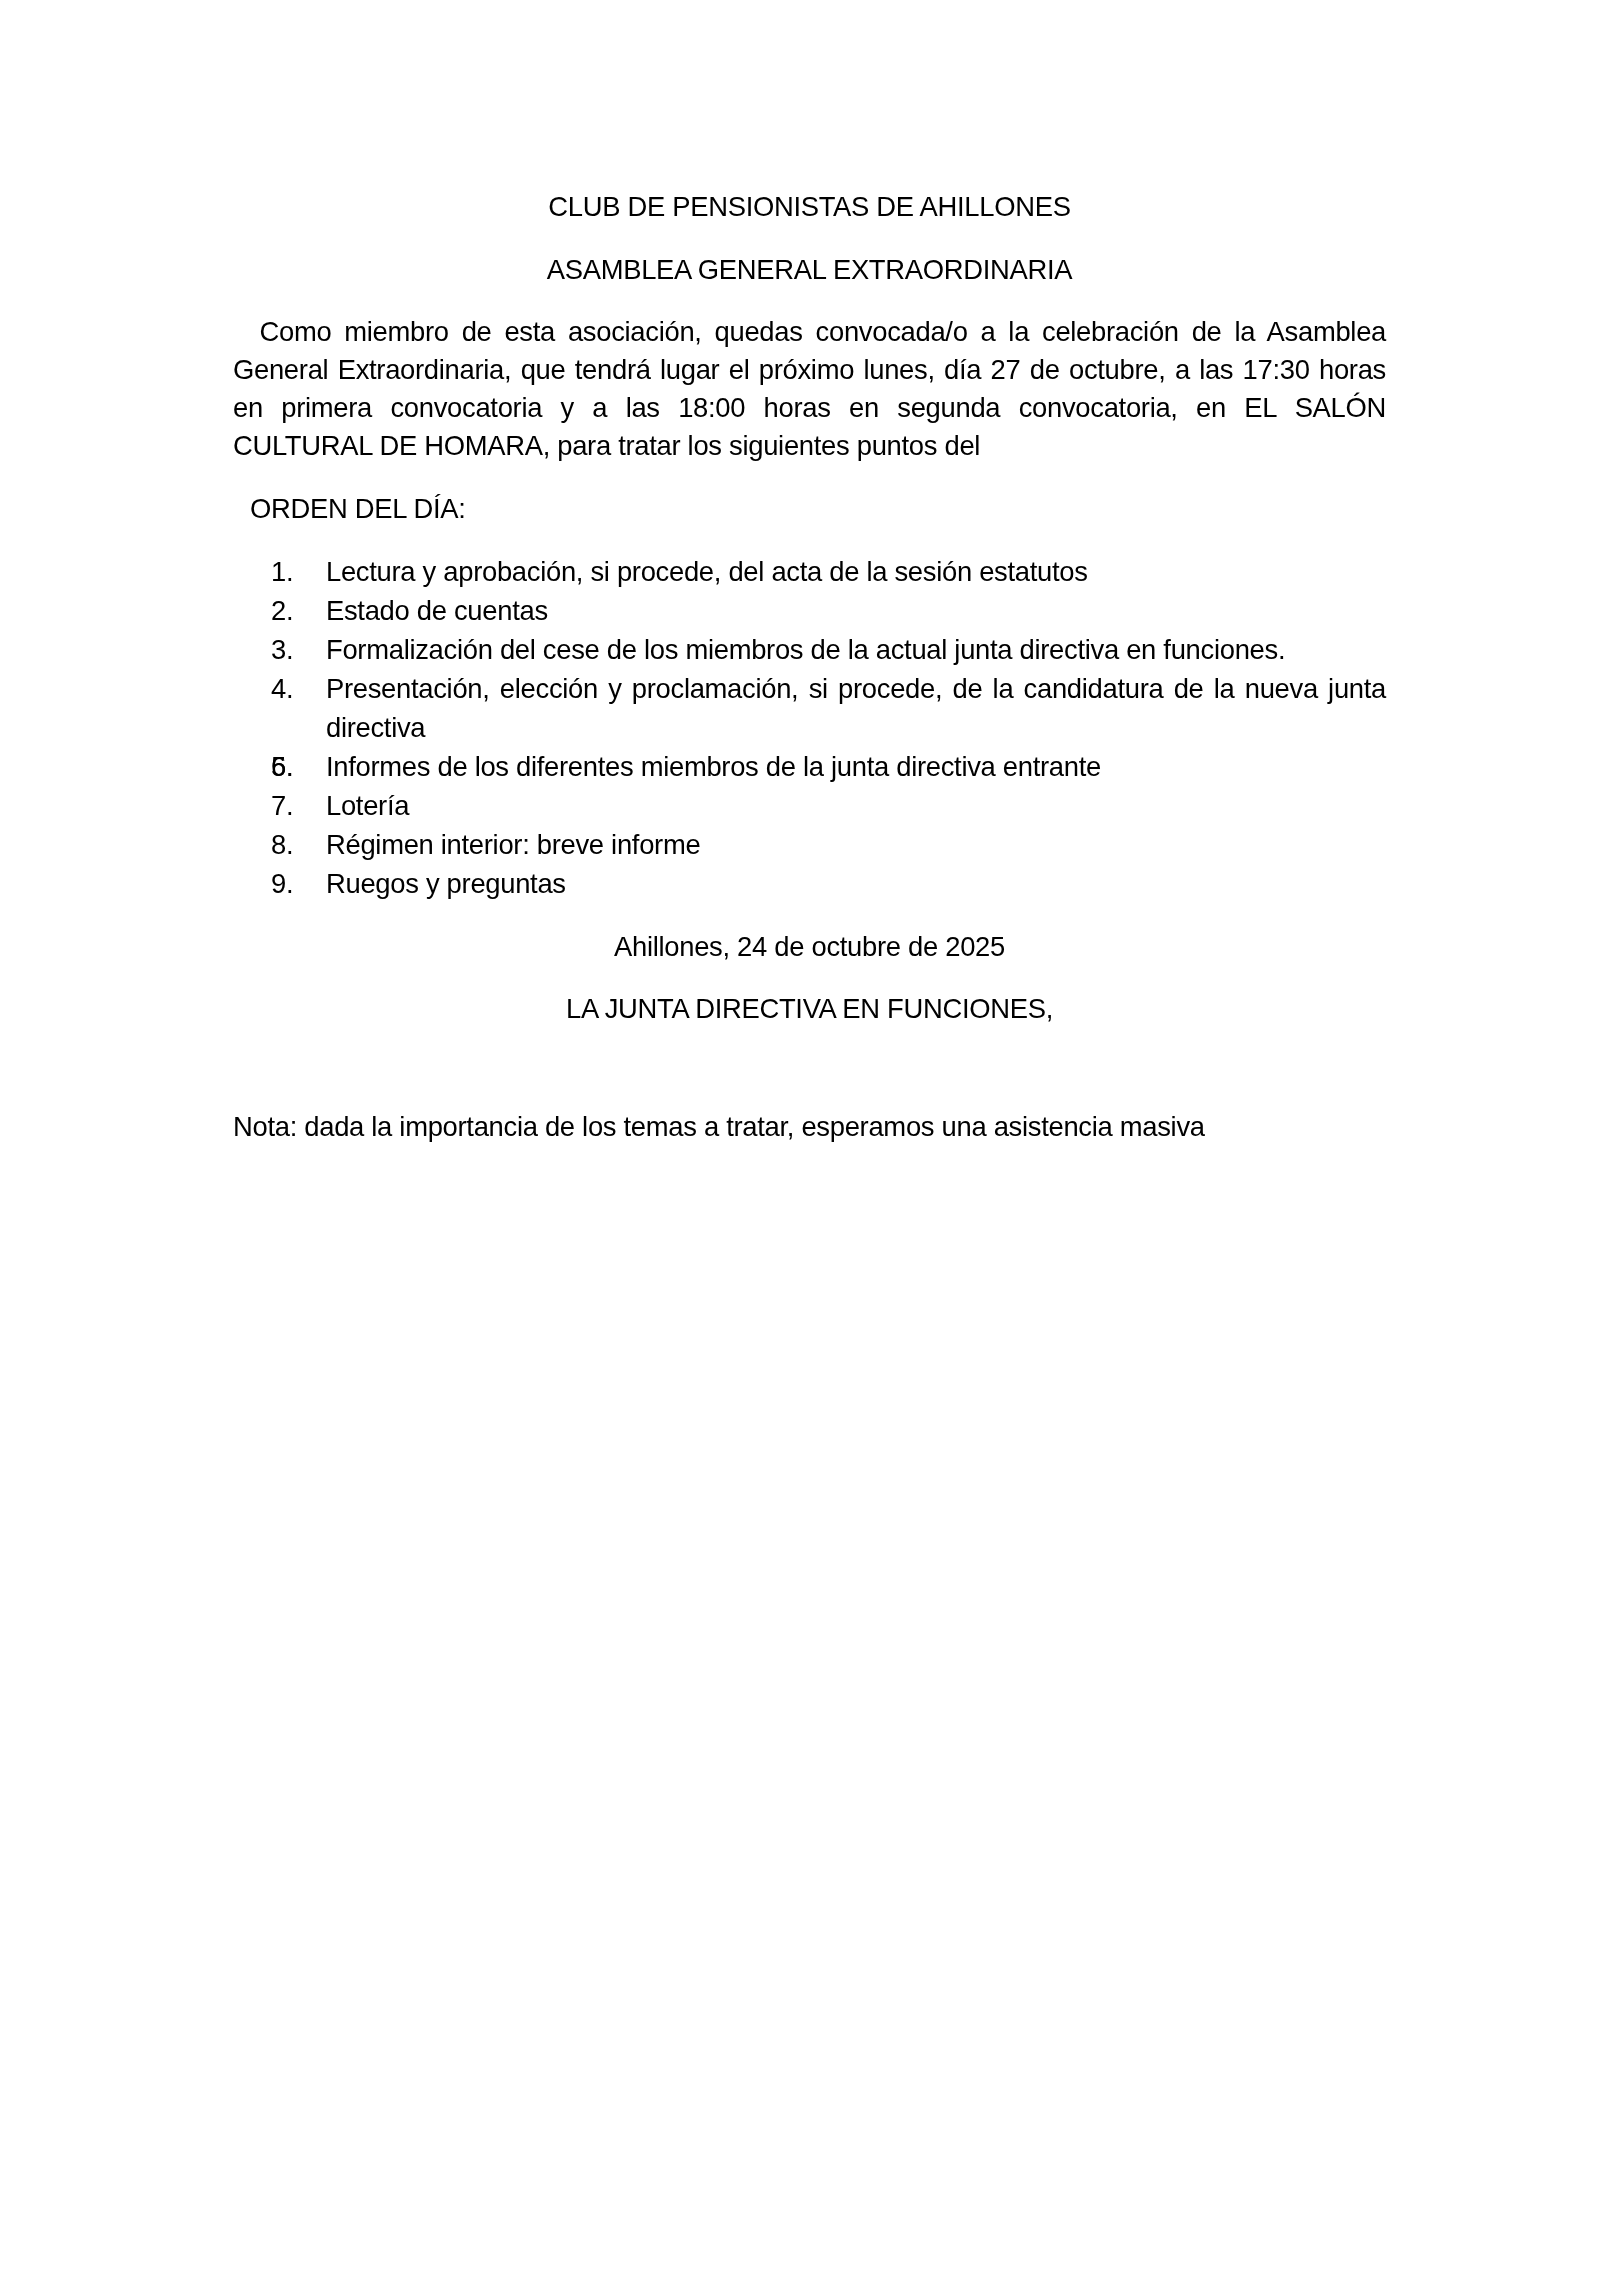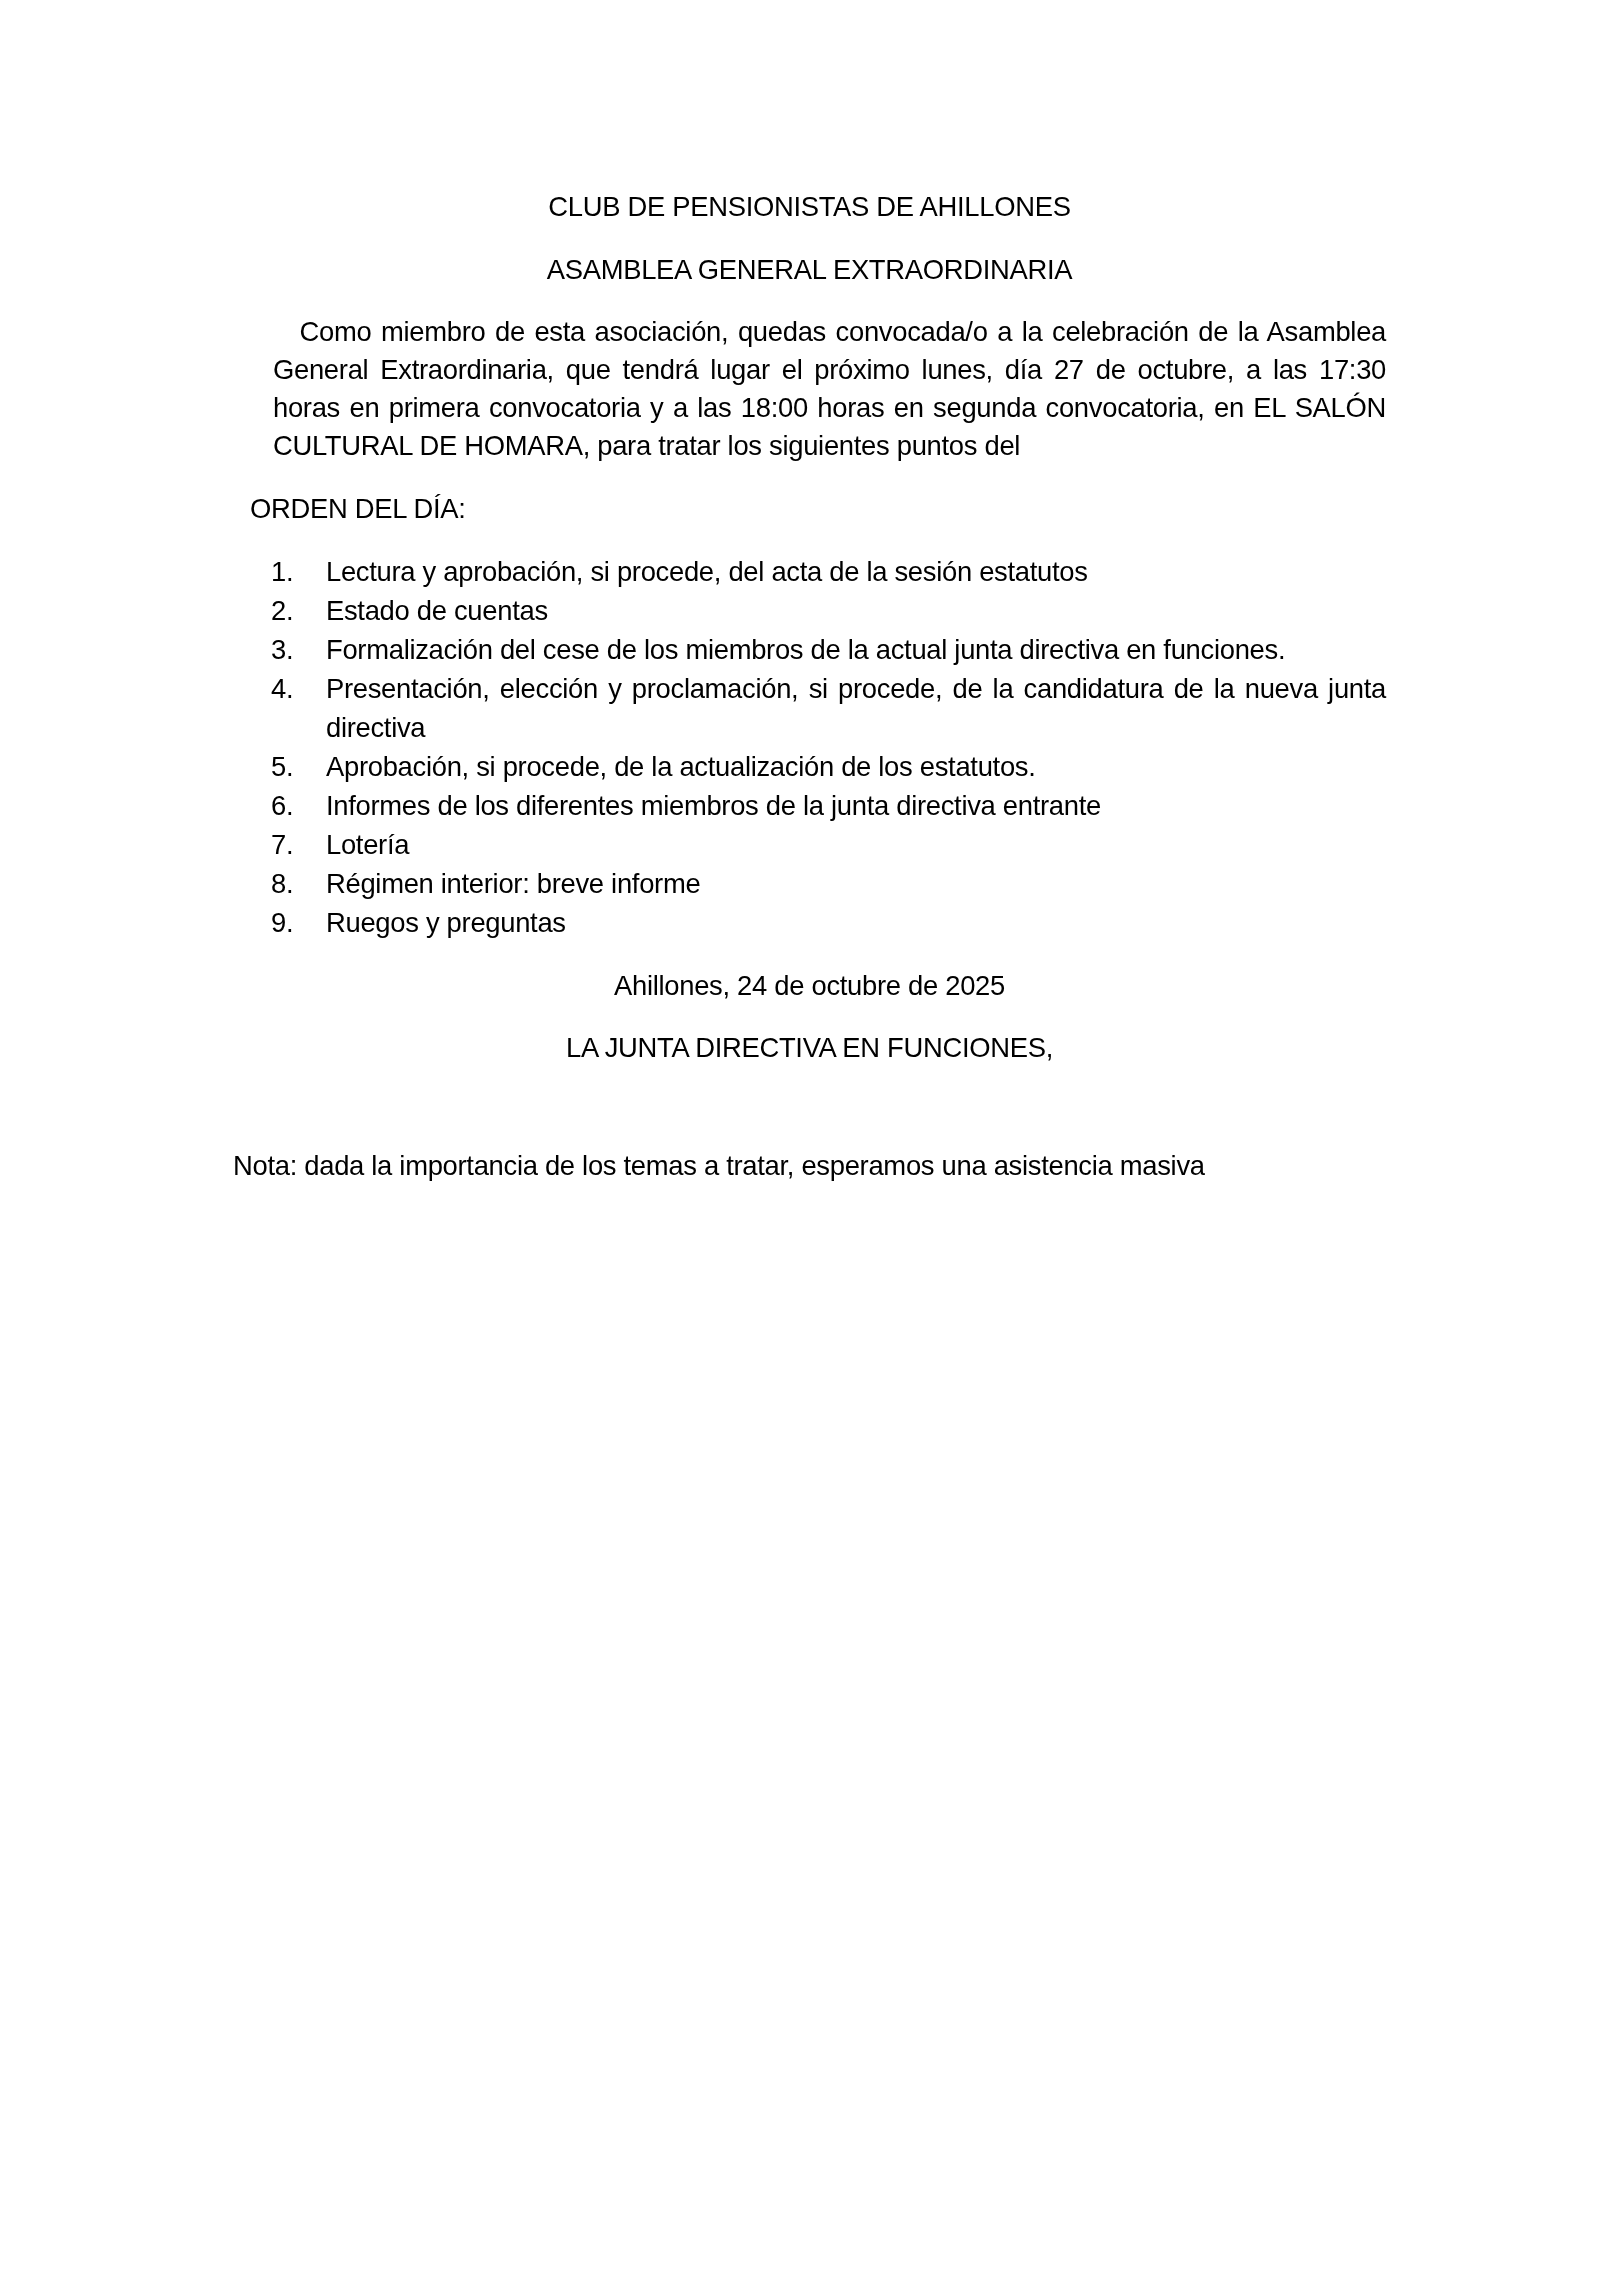--- a/index.html
+++ b/index.html
@@ -24,21 +24,20 @@
   }
   p {
     margin: 0 0 24.5px 0;
   }
   .center {
     text-align: center;
   }
   .intro {
     text-align: justify;
     text-indent: 26.5px;
-    margin-left: 40px;
   }
   .agenda-heading {
     margin-left: 17px;
   }
   ol.agenda {
     list-style: none;
     margin: 0 0 24.5px 0;
     padding: 0 0 0 93px;
     line-height: 39px;
   }
@@ -77,21 +76,21 @@
       <li>
         <span class="li-num">2.</span><span>Estado de cuentas</span>
       </li>
       <li>
         <span class="li-num">3.</span><span>Formalización del cese de los miembros de la actual junta directiva en funciones.</span>
       </li>
       <li>
         <span class="li-num">4.</span><span>Presentación, elección y proclamación, si procede, de la candidatura de la nueva junta directiva</span>
       </li>
       <li>
-        <span class="li-num">5.</span><span>Aprobación, si procede, de la actualización de los estatutos.</span>
+        <span class="li-num">5.</span>
       </li>
       <li>
         <span class="li-num">6.</span><span>Informes de los diferentes miembros de la junta directiva entrante</span>
       </li>
       <li>
         <span class="li-num">7.</span><span>Lotería</span>
       </li>
       <li>
         <span class="li-num">8.</span><span>Régimen interior: breve informe</span>
       </li>

